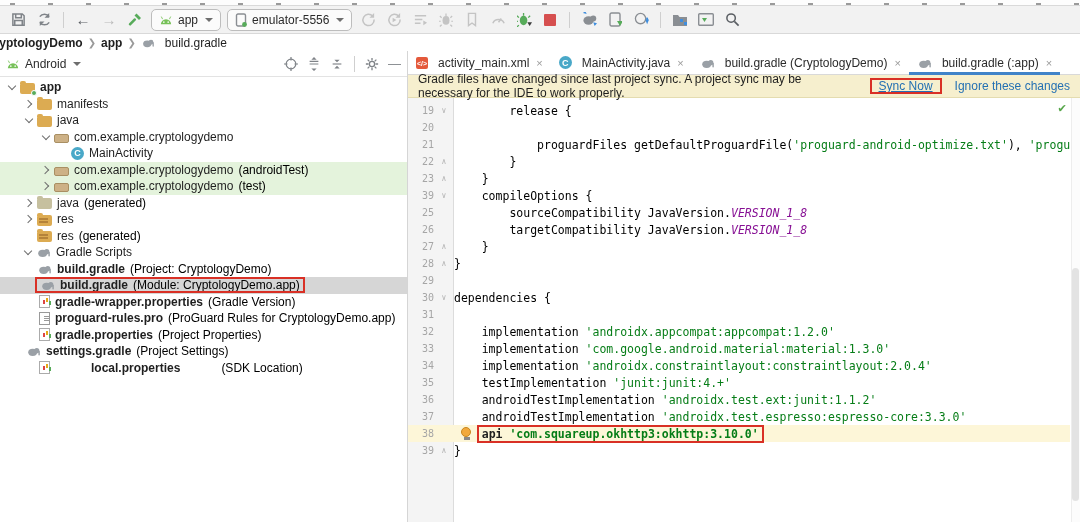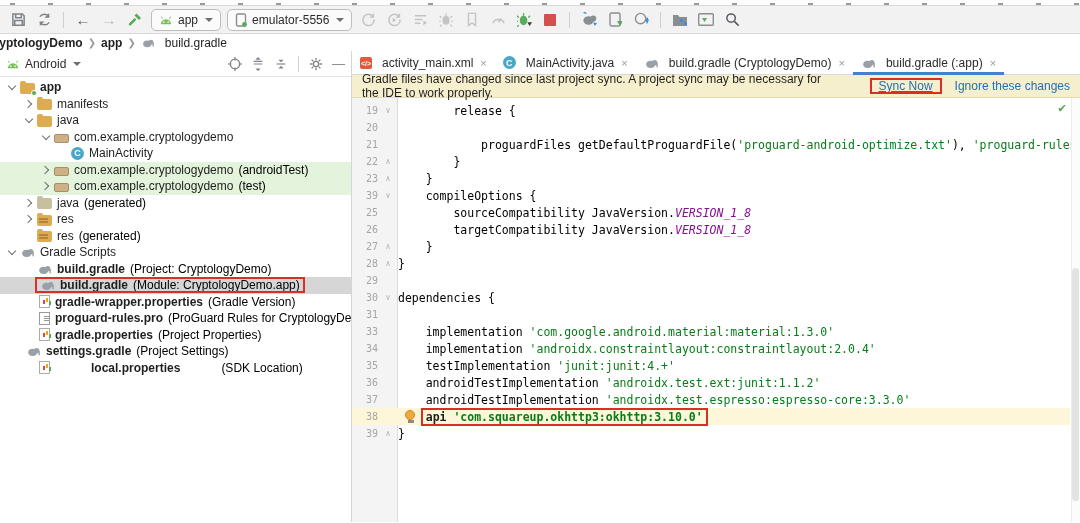--- a/index.html
+++ b/index.html
@@ -25,21 +25,21 @@
   svg { display:block; }
 
   
   .breadcrumb { height:17px; background:#fff; display:flex; align-items:center;
     padding-left:0; margin-left:-14px; gap:5px; }
   .crumb-b { font-weight:bold; }
   .crumb-sep { color:#9a9a9a; font-size:10px; }
 
   
   .main { display:flex; height:471px; }
-  .left-panel { width:352px; border-right:1px solid #d5d5d5; background:#fff; flex:0 0 auto; overflow:hidden;text-align:right; }
+  .left-panel { width:408px; border-right:1px solid #d5d5d5; background:#fff; flex:0 0 auto; overflow:hidden;text-align:right; }
   .panel-header { height:26px; display:flex; align-items:center; padding:0 6px; gap:4px;
     border-bottom:1px solid #e3e3e3; }
   .panel-title { display:flex; align-items:center; gap:5px; font-size:12px; color:#2b2b2b; flex:1 1 auto; }
   .ph-icons { display:flex; align-items:center; gap:9px; color:#7f8388; }
   .ph-icons .tb-sep { margin:0 1px; }
 
   
   .tree { padding-top:2px; }
   .tree-row { height:16.5px; display:flex; align-items:center; white-space:nowrap; position:relative; }
   .tree-row.green { background:#e4f3dc; }
@@ -382,21 +382,21 @@
         <div class="tree-row" style="padding-left: 23px;">
           <span class="chev"></span>
           <span style="display: flex; align-items: center;">
             <span class="t-ico ic-folder">
               <span class="bars"></span>
             </span>
             <span class="t-label">res</span>
             <span class="t-ann">(generated)</span>
           </span>
         </div>
-        <div class="tree-row" style="padding-left: 6px;">
+        <div class="tree-row" style="padding-left: 22px;">
           <span class="chev open"></span>
           <span style="display: flex; align-items: center;">
             <span class="t-ico ic-gradle">
               <svg width="15" height="13" viewBox="0 0 18 16">
                 <ellipse cx="8" cy="9" rx="5.5" ry="4.5" fill="#9aa0a6"></ellipse>
                 <circle cx="13" cy="7" r="3.2" fill="#9aa0a6"></circle>
                 <rect x="15" y="7" width="1.8" height="6" rx="0.9" fill="#9aa0a6"></rect>
               </svg>
             </span>
             <span class="t-label">Gradle Scripts</span>
@@ -584,20 +584,25 @@
             <span class="num">30</span>
             <span class="fold">∨</span>
             <span class="txt"><span>dependencies {</span></span>
           </div>
           <div class="cl">
             <span class="num">31</span>
             <span class="fold"></span>
             <span class="txt"></span>
           </div>
           <div class="cl">
+            <span class="num">32</span>
+            <span class="fold"></span>
+            <span class="txt"><span>    implementation </span><span class="tok-str">'androidx.appcompat:appcompat:1.2.0'</span></span>
+          </div>
+          <div class="cl">
             <span class="num">33</span>
             <span class="fold"></span>
             <span class="txt"><span>    implementation </span><span class="tok-str">'com.google.android.material:material:1.3.0'</span></span>
           </div>
           <div class="cl">
             <span class="num">34</span>
             <span class="fold"></span>
             <span class="txt"><span>    implementation </span><span class="tok-str">'androidx.constraintlayout:constraintlayout:2.0.4'</span></span>
           </div>
           <div class="cl">

